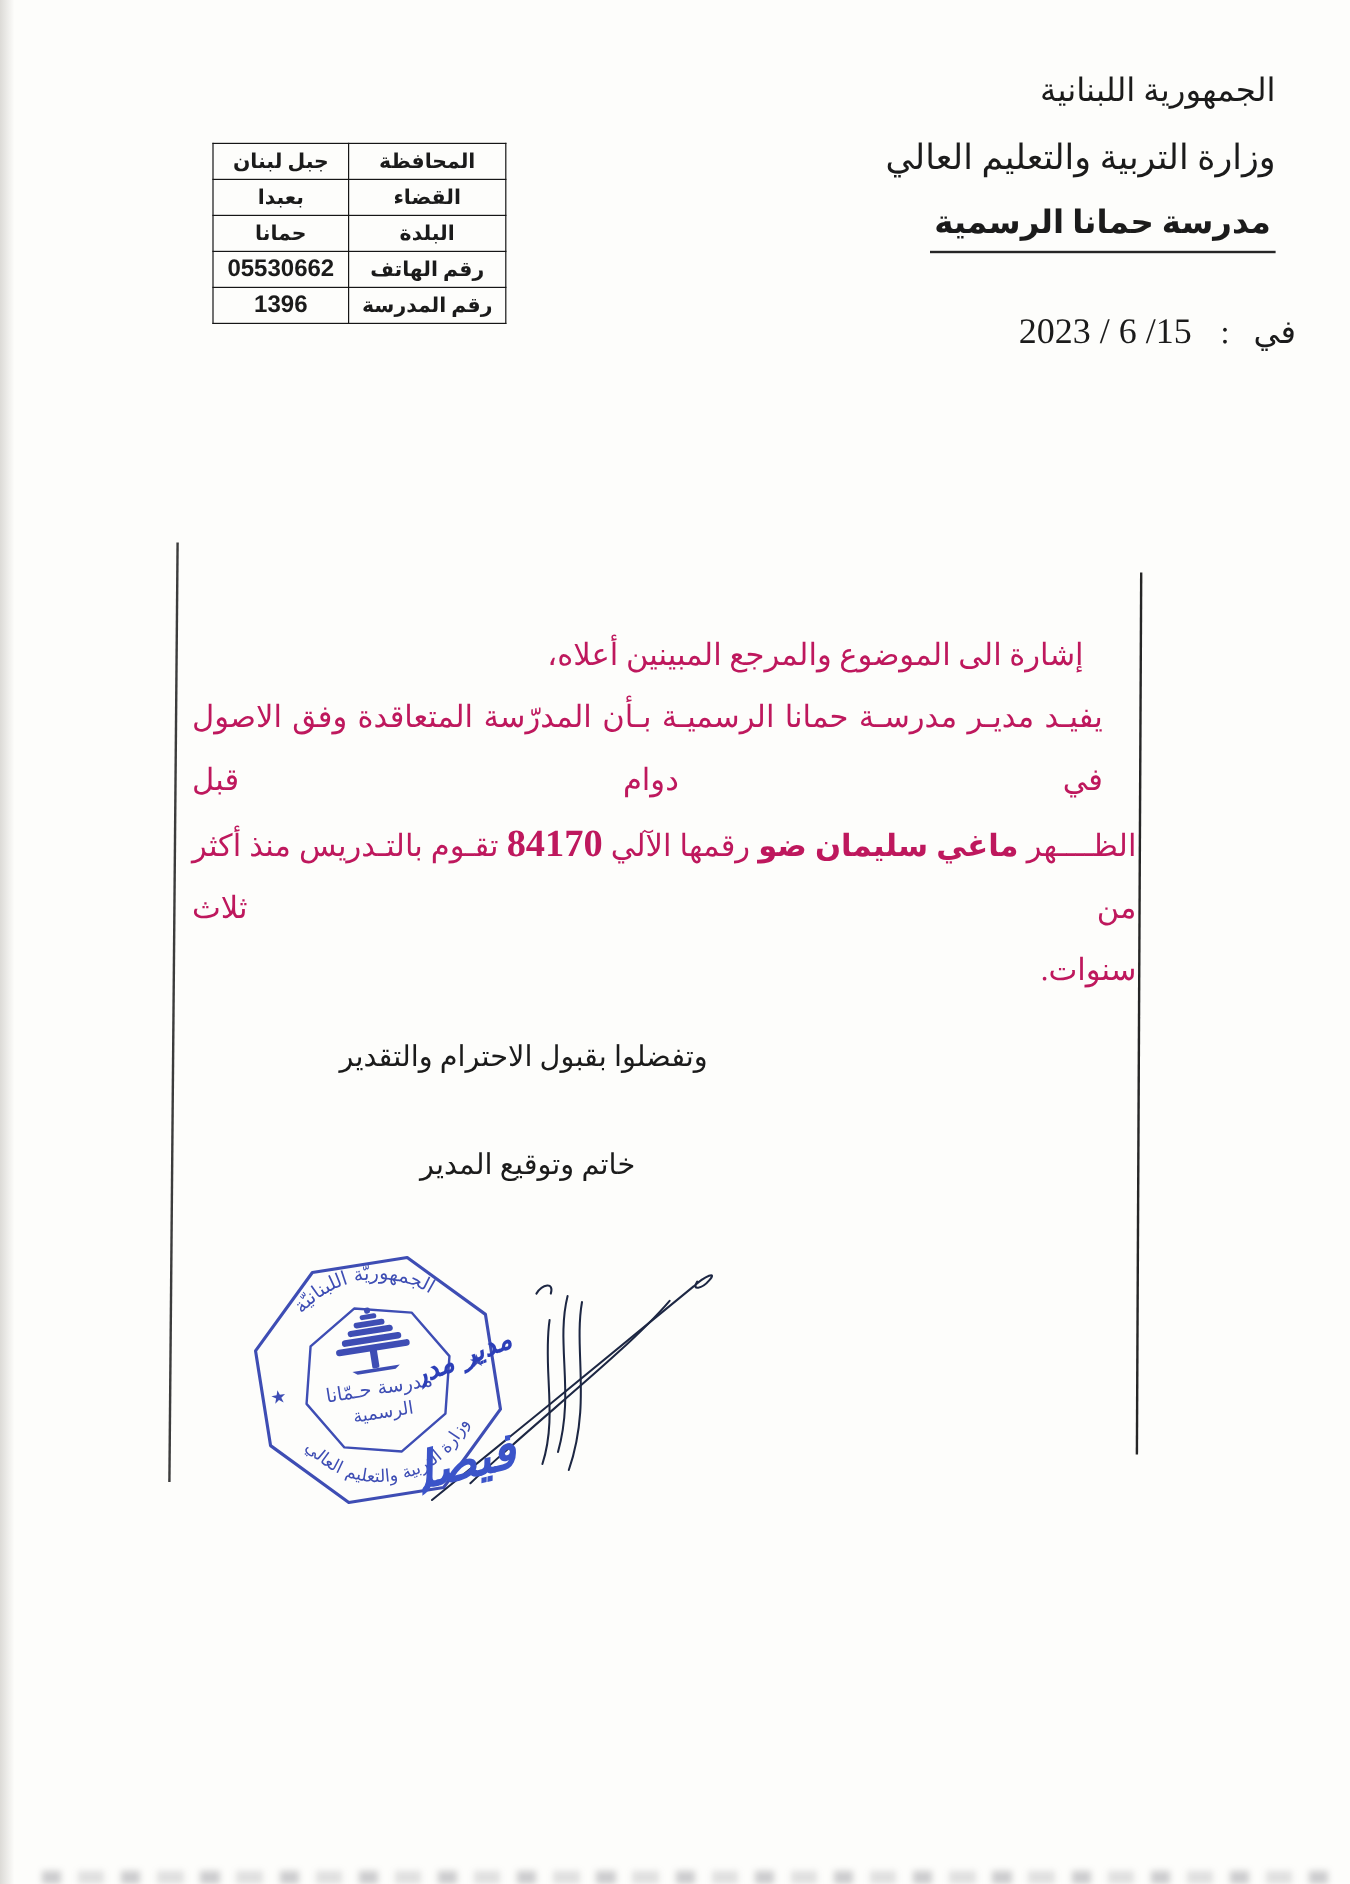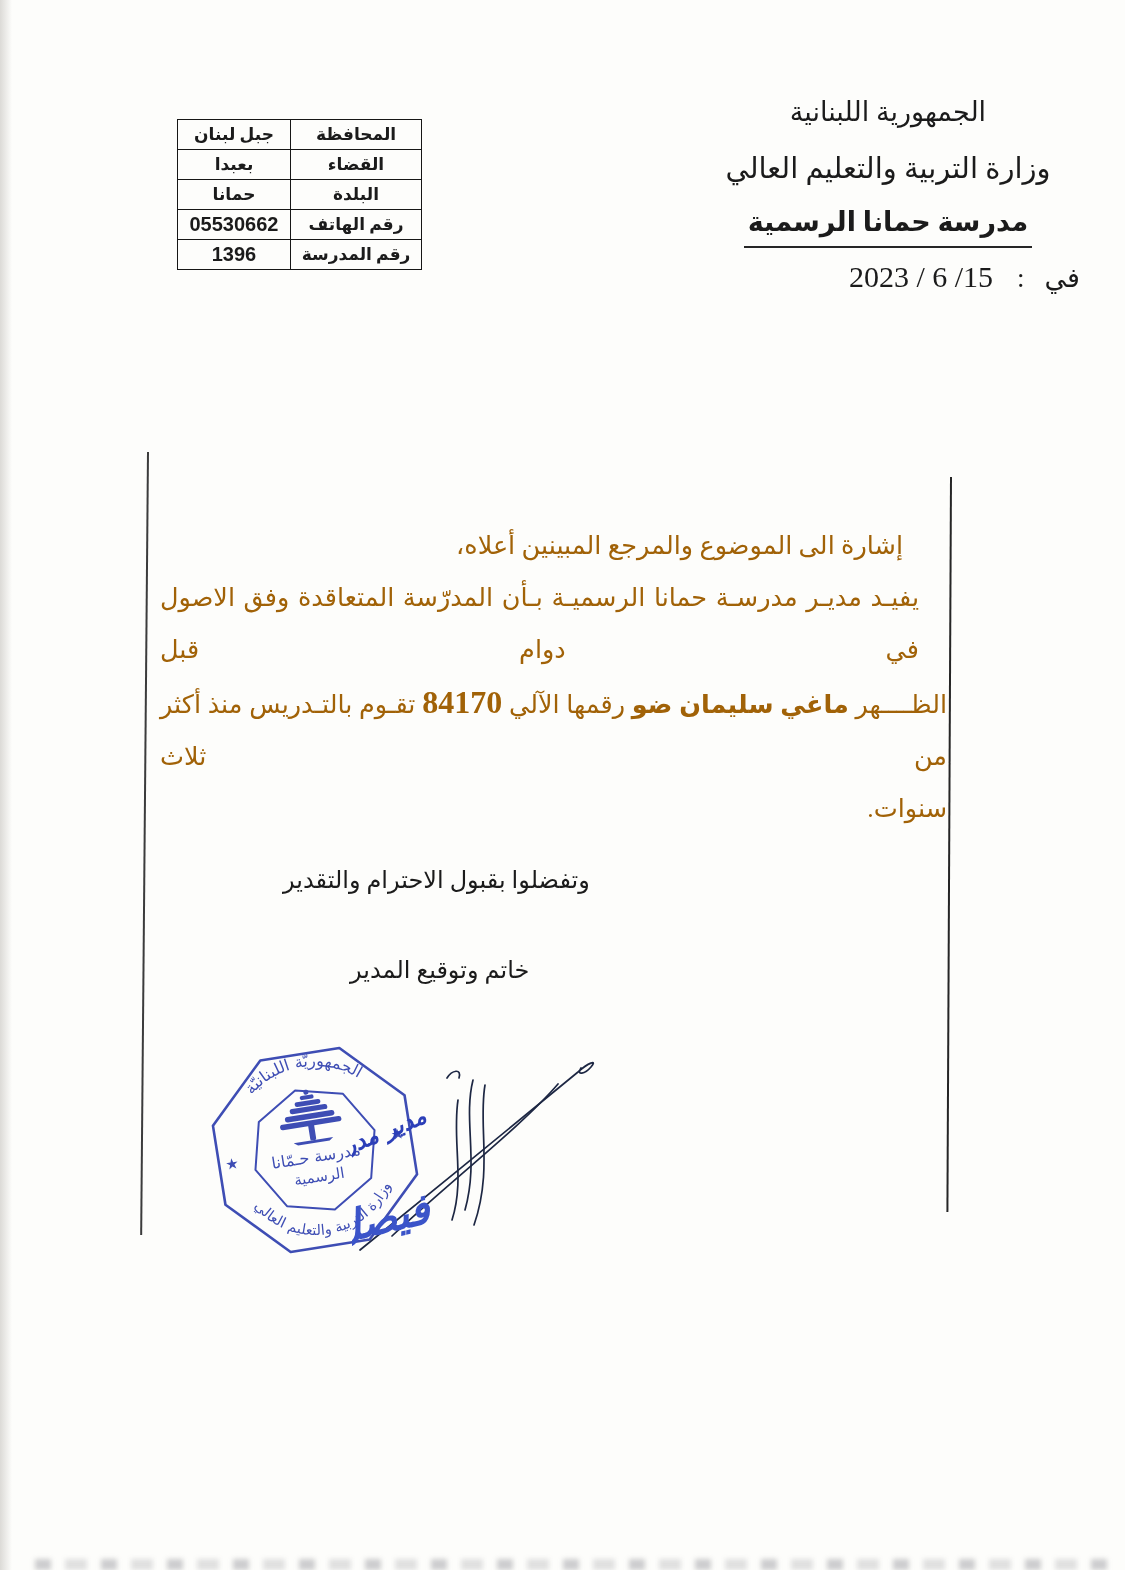--- a/index.html
+++ b/index.html
@@ -19,21 +19,21 @@
   .bottom-artifact{
     position:absolute;left:35px;right:15px;bottom:0;height:11px;
     background:repeating-linear-gradient(90deg,
       rgba(95,95,105,.30) 0 16px, rgba(0,0,0,0) 16px 30px,
       rgba(95,95,105,.18) 30px 52px, rgba(0,0,0,0) 52px 66px);
     filter:blur(2.5px);
   }
   
   .letterhead{
     position:absolute;top:60px;right:62px;width:350px;
-    text-align:center;direction:rtl;margin-top:36px;
+    text-align:right;direction:rtl;
   }
   .letterhead .l1{font-size:27px;margin-bottom:23px;}
   .letterhead .l2{font-size:29px;margin-bottom:21px;}
   .letterhead .l3{font-size:27px;font-weight:bold;}
   .letterhead .l3 span{border-bottom:2.5px solid #262626;padding:0 4px 9px 4px;}
   .dateline{
     position:absolute;top:260px;right:45px;direction:rtl;
     font-size:27px;white-space:nowrap;
   }
   .dateline .colon{margin:0 20px 0 24px;}
@@ -59,21 +59,21 @@
   .subj-block .lab{font-weight:bold;font-size:27px;}
   .subj-block .c1{margin-right:6px;}
   .subj-block .c2{margin:0 20px 0 16px;}
   
   .fold{position:absolute;transform-origin:top center;}
   .fold.fl{left:147px;top:452px;height:783px;width:1.8px;background:#3c3c3c;transform:rotate(.5deg);}
   .fold.fr{left:950px;top:477px;height:735px;width:2px;background:#262626;transform:rotate(.28deg);}
   
   .body-block{
     position:absolute;top:520px;left:160px;right:178px;
-    direction:rtl;font-size:25.5px;line-height:52px;color:#a16207;
+    direction:rtl;font-size:25.5px;line-height:52px;color:#be185d;
   }
   .body-block .ind1{padding-right:44px;}
   .body-block .just{text-align:justify;text-align-last:justify;}
   .body-block .ind2{padding-right:28px;}
   .body-block .bname{font-weight:bold;}
   .body-block .bnum{font-weight:bold;font-size:32px;letter-spacing:1px;}
   .closing-line{
     position:absolute;top:866px;left:283px;direction:rtl;
     font-size:24px;white-space:nowrap;
   }

